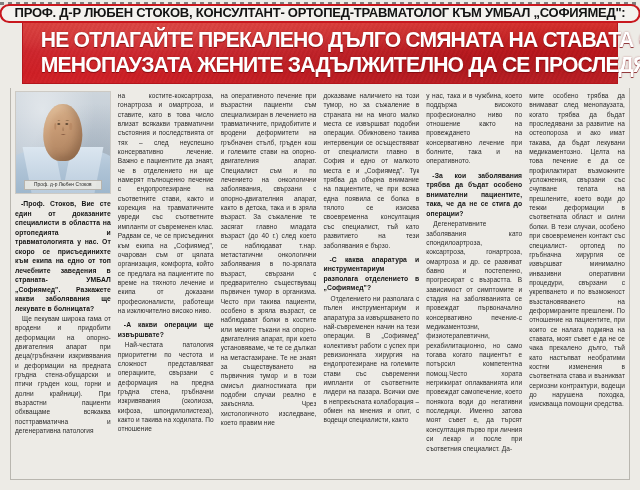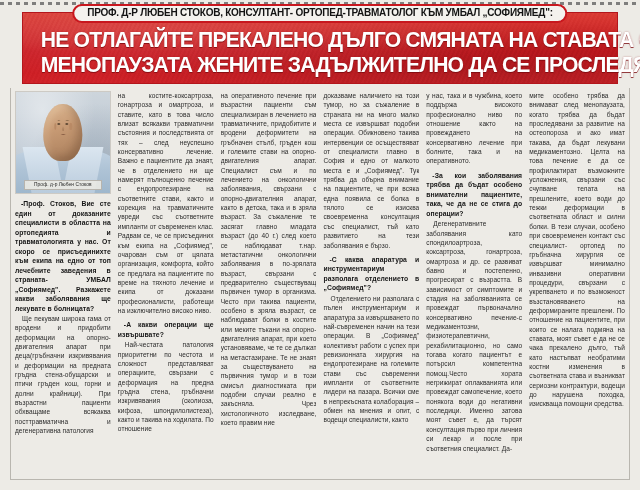--- a/index.html
+++ b/index.html
@@ -70,21 +70,21 @@
     transform: translateX(-50%);
     background: #f4f2ee;
     border: 2px solid #c8171e;
     border-radius: 11px;
     padding: 1px 13px 2px 13px;
     white-space: nowrap;
     z-index: 3;
   }
   .kicker-text {
     font-family: "Liberation Sans", "DejaVu Sans", sans-serif;
-    font-size: 10px;
+    font-size: 13px;
     font-weight: 700;
     letter-spacing: -0.25px;
     color: #131313;
     line-height: 12px;
     display: block;
   }
 
   .headline {
     position: absolute;
     left: 0;

